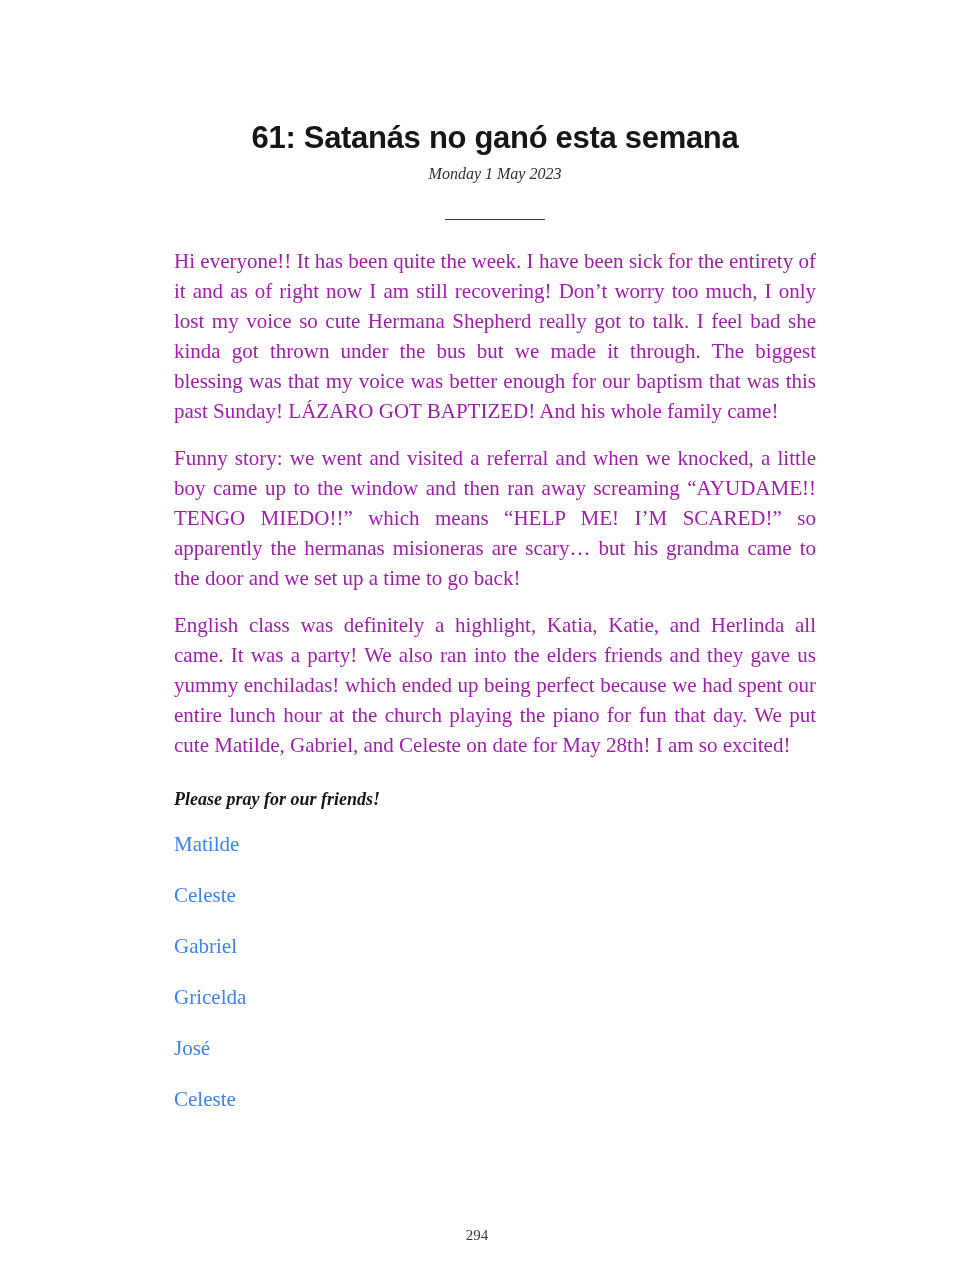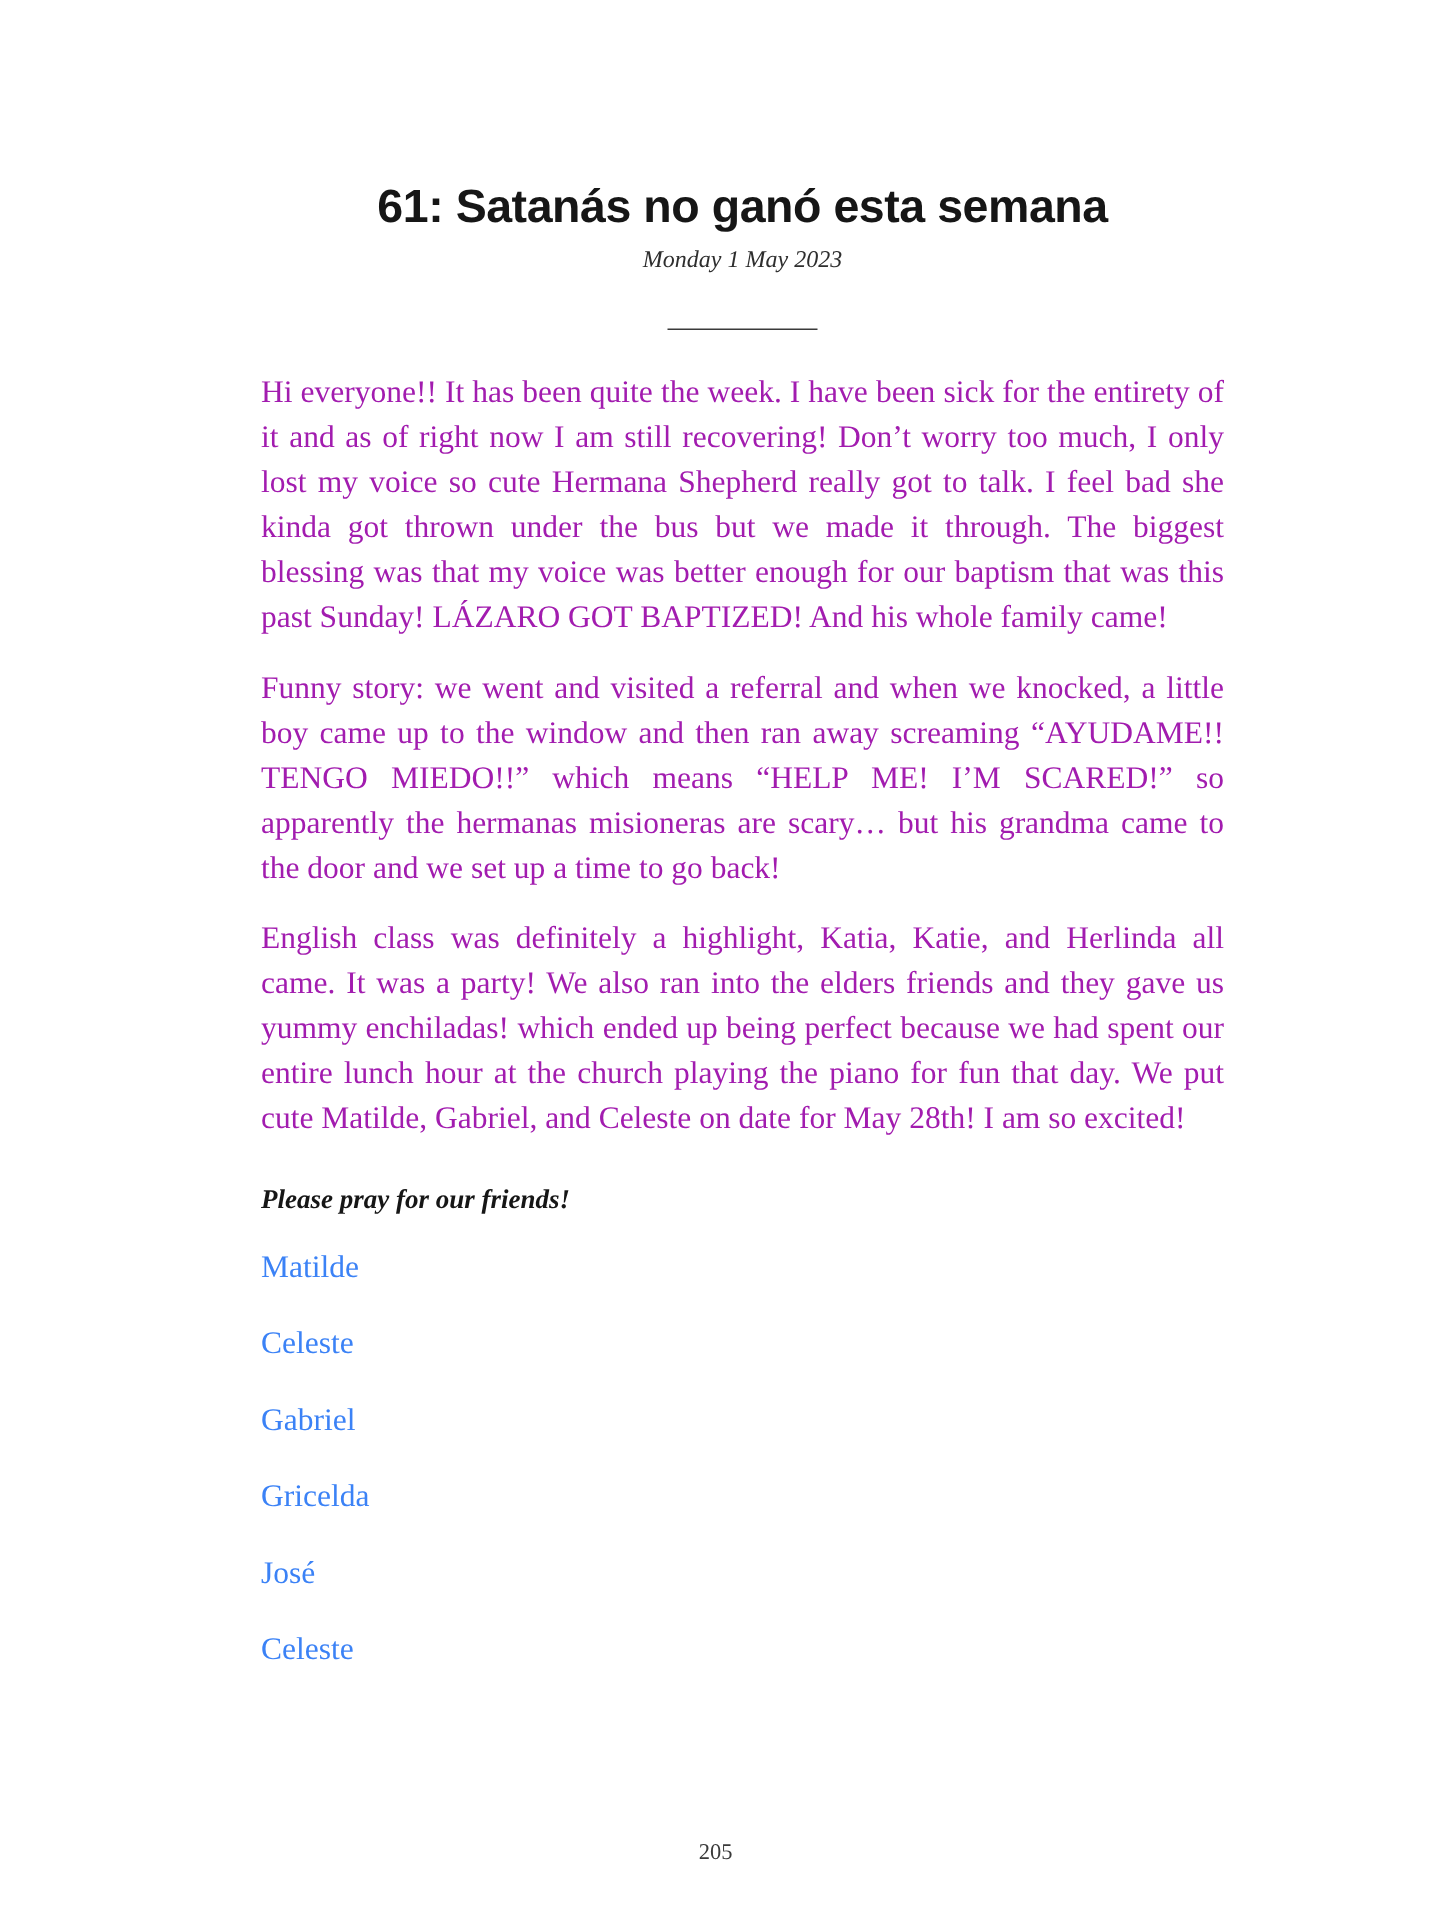--- a/index.html
+++ b/index.html
@@ -101,14 +101,14 @@
 
     <p class="name-item">Gricelda</p>
 
     <p class="name-item">José</p>
 
 
     <p class="name-item">Celeste</p>
 
   </div>
 
-  <div class="page-number">205</div>
+  <div class="page-number">294</div>
 </div>
 
 </body></html>

